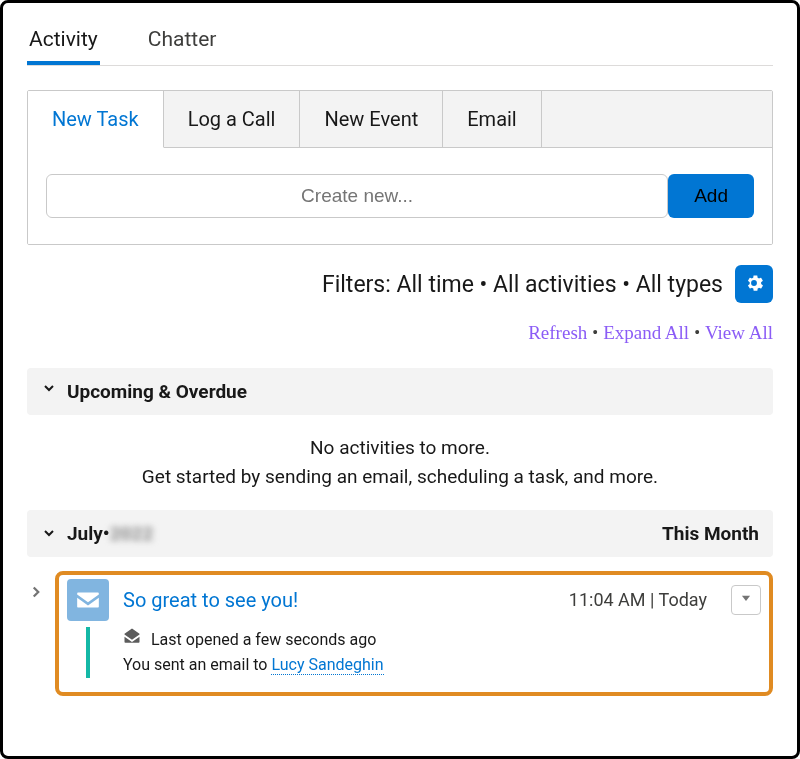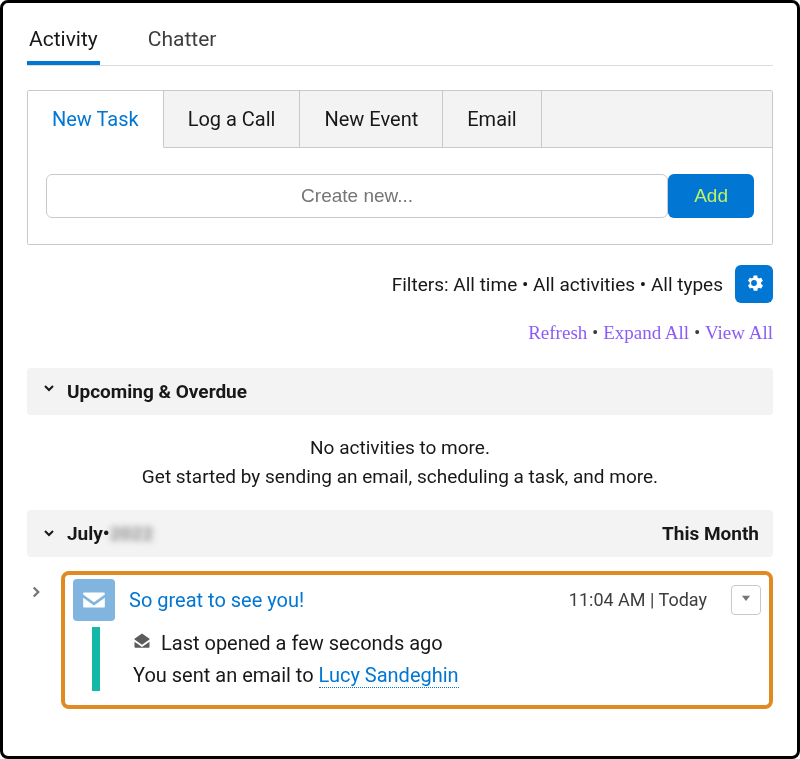--- a/index.html
+++ b/index.html
@@ -72,35 +72,35 @@
       border: 1px solid #c9c9c9;
       border-radius: 6px;
       text-align: center;
       font-size: 19px;
       color: #747474;
       background: #fff;
       padding: 0 12px;
     }
     .add-btn {
       background: #0176d3;
-      color: #bef264;
+      color: #000000;
       border: none;
       border-radius: 6px;
       padding: 0 26px;
       height: 44px;
       font-size: 19px;
       cursor: pointer;
     }
     .filters-row {
       margin-top: 20px;
       display: flex;
       justify-content: flex-end;
       align-items: center;
       gap: 12px;
-      font-size: 19px;
+      font-size: 23px;
       color: #181818;
     }
     .gear-btn {
       background: #0176d3;
       border: none;
       border-radius: 6px;
       width: 38px;
       height: 38px;
       display: flex;
       align-items: center;
@@ -153,21 +153,21 @@
     .month-header .right { margin-left: auto; }
     .blur {
       filter: blur(3px);
       color: #888;
       font-weight: 700;
     }
     .timeline-row {
       display: flex;
       align-items: flex-start;
       margin-top: 14px;
-      gap: 16px;
+      gap: 10px;
     }
     .expand-chev {
       color: #747474;
       margin-top: 12px;
       cursor: pointer;
     }
     .highlight-box {
       border: 4px solid #e08b22;
       border-radius: 8px;
       flex: 1;
@@ -205,24 +205,24 @@
       border: 1px solid #c9c9c9;
       border-radius: 4px;
       display: flex;
       align-items: center;
       justify-content: center;
       cursor: pointer;
       margin-left: 10px;
     }
     .item-body {
       margin-left: 19px;
-      border-left: 8px solid #14b8a6;
+      border-left: 4px solid #14b8a6;
       padding-left: 33px;
       margin-top: 6px;
-      font-size: 20px;
+      font-size: 16px;
       color: #181818;
       line-height: 1.6;
     }
     .opened-line {
       display: flex;
       align-items: center;
       gap: 10px;
     }
     .recipient-link {
       color: #0176d3;

